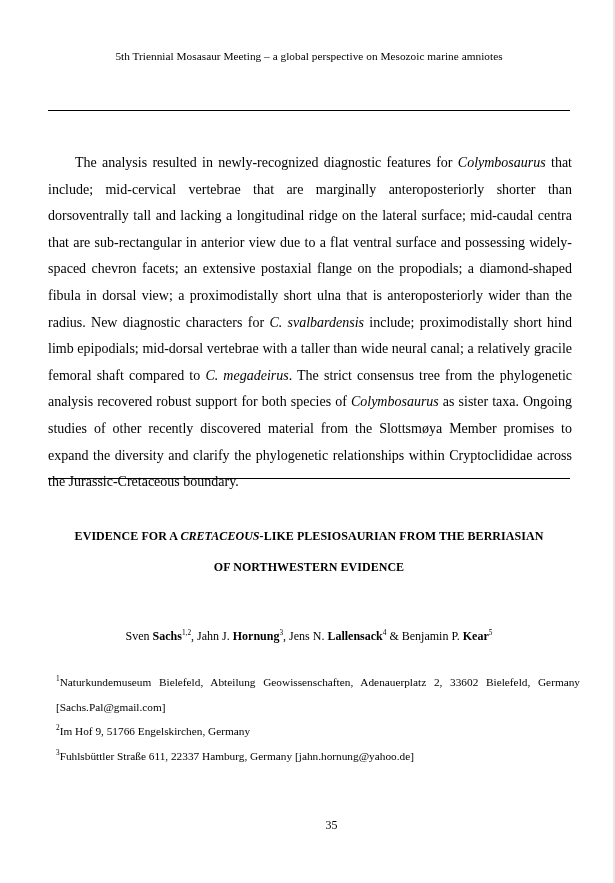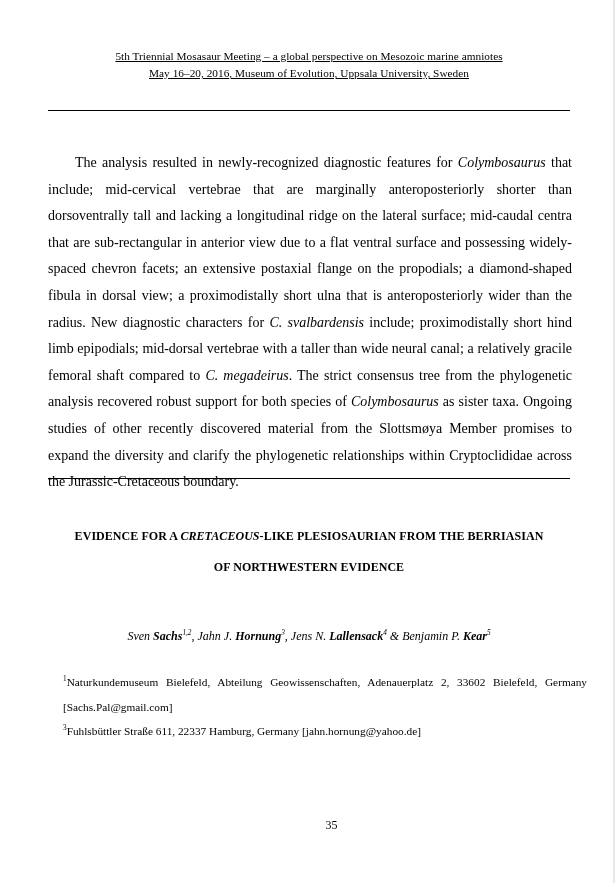--- a/index.html
+++ b/index.html
@@ -37,21 +37,20 @@
     top: 48px;
     left: 48px;
     width: 522px;
     text-align: center;
     font-size: 11.3px;
     line-height: 17.2px;
     letter-spacing: 0.02px;
   }
   .running-header div {
     white-space: nowrap;
-    text-decoration: underline;
   }
 
   .rule {
     position: absolute;
     left: 48px;
     width: 522px;
     height: 0;
     border-top: 1.4px solid #000000;
   }
   .rule-top { top: 110px; }
@@ -90,34 +89,33 @@
   
   .authors {
     position: absolute;
     top: 627px;
     left: 48px;
     width: 522px;
     text-align: center;
     font-size: 12.0px;
     line-height: 18px;
     white-space: nowrap;
-    font-style: italic;
   }
   .authors b { font-weight: bold; }
   sup {
     font-size: 7.3px;
     vertical-align: super;
     line-height: 0;
   }
 
   
   .affiliations {
     position: absolute;
     top: 670px;
-    left: 63px;
+    left: 56px;
     width: 524px;
     font-size: 11.3px;
     line-height: 24.6px;
   }
   .affil {
     text-align: justify;
     text-justify: inter-word;
   }
   .affil.nowrap { text-align: left; }
 
@@ -134,36 +132,36 @@
 </style>
 </head>
 <body>
 
 <div class="page">
 
   <div class="page-edge-right"></div>
 
   <div class="running-header">
     <div>5th Triennial Mosasaur Meeting – a global perspective on Mesozoic marine amniotes</div>
-    <div>May 16–20, 2016, Museum of Evolution, Uppsala University, Sweden</div>
   </div>
 
   <div class="rule rule-top"></div>
 
   <p class="abstract"><span>The analysis resulted in newly-recognized diagnostic features for </span><i>Colymbosaurus</i><span> that include; mid-cervical vertebrae that are marginally anteroposteriorly shorter than dorsoventrally tall and lacking a longitudinal ridge on the lateral surface; mid-caudal centra that are sub-rectangular in anterior view due to a flat ventral surface and possessing widely-spaced chevron facets; an extensive postaxial flange on the propodials; a diamond-shaped fibula in dorsal view; a proximodistally short ulna that is anteroposteriorly wider than the radius. New diagnostic characters for </span><i>C. svalbardensis</i><span> include; proximodistally short hind limb epipodials; mid-dorsal vertebrae with a taller than wide neural canal; a relatively gracile femoral shaft compared to </span><i>C. megadeirus</i><span>. The strict consensus tree from the phylogenetic analysis recovered robust support for both species of </span><i>Colymbosaurus</i><span> as sister taxa. Ongoing studies of other recently discovered material from the Slottsmøya Member promises to expand the diversity and clarify the phylogenetic relationships within Cryptoclididae across the Jurassic-Cretaceous boundary.</span></p>
 
   <div class="rule rule-mid"></div>
 
   <h1 class="article-title">
     <div><span>EVIDENCE FOR A </span><span class="ital">CRETACEOUS</span><span>-LIKE PLESIOSAURIAN FROM THE BERRIASIAN</span></div>
     <div>OF NORTHWESTERN EVIDENCE</div>
   </h1>
 
   <div class="authors"><span>Sven </span><b>Sachs</b><sup>1,2</sup><span>, Jahn J. </span><b>Hornung</b><sup>3</sup><span>, Jens N. </span><b>Lallensack</b><sup>4</sup><span> &amp; Benjamin P. </span><b>Kear</b><sup>5</sup></div>
 
   <div class="affiliations">
     <div class="affil"><sup>1</sup><span>Naturkundemuseum Bielefeld, Abteilung Geowissenschaften, Adenauerplatz 2, 33602 Bielefeld, Germany [Sachs.Pal@gmail.com]</span></div>
+    <div class="affil nowrap"><sup>2</sup><span>Im Hof 9, 51766 Engelskirchen, Germany</span></div>
     <div class="affil nowrap"><sup>3</sup><span>Fuhlsbüttler Straße 611, 22337 Hamburg, Germany [jahn.hornung@yahoo.de]</span></div>
   </div>
 
   <div class="page-number">35</div>
 
 </div>
 
 </body></html>

